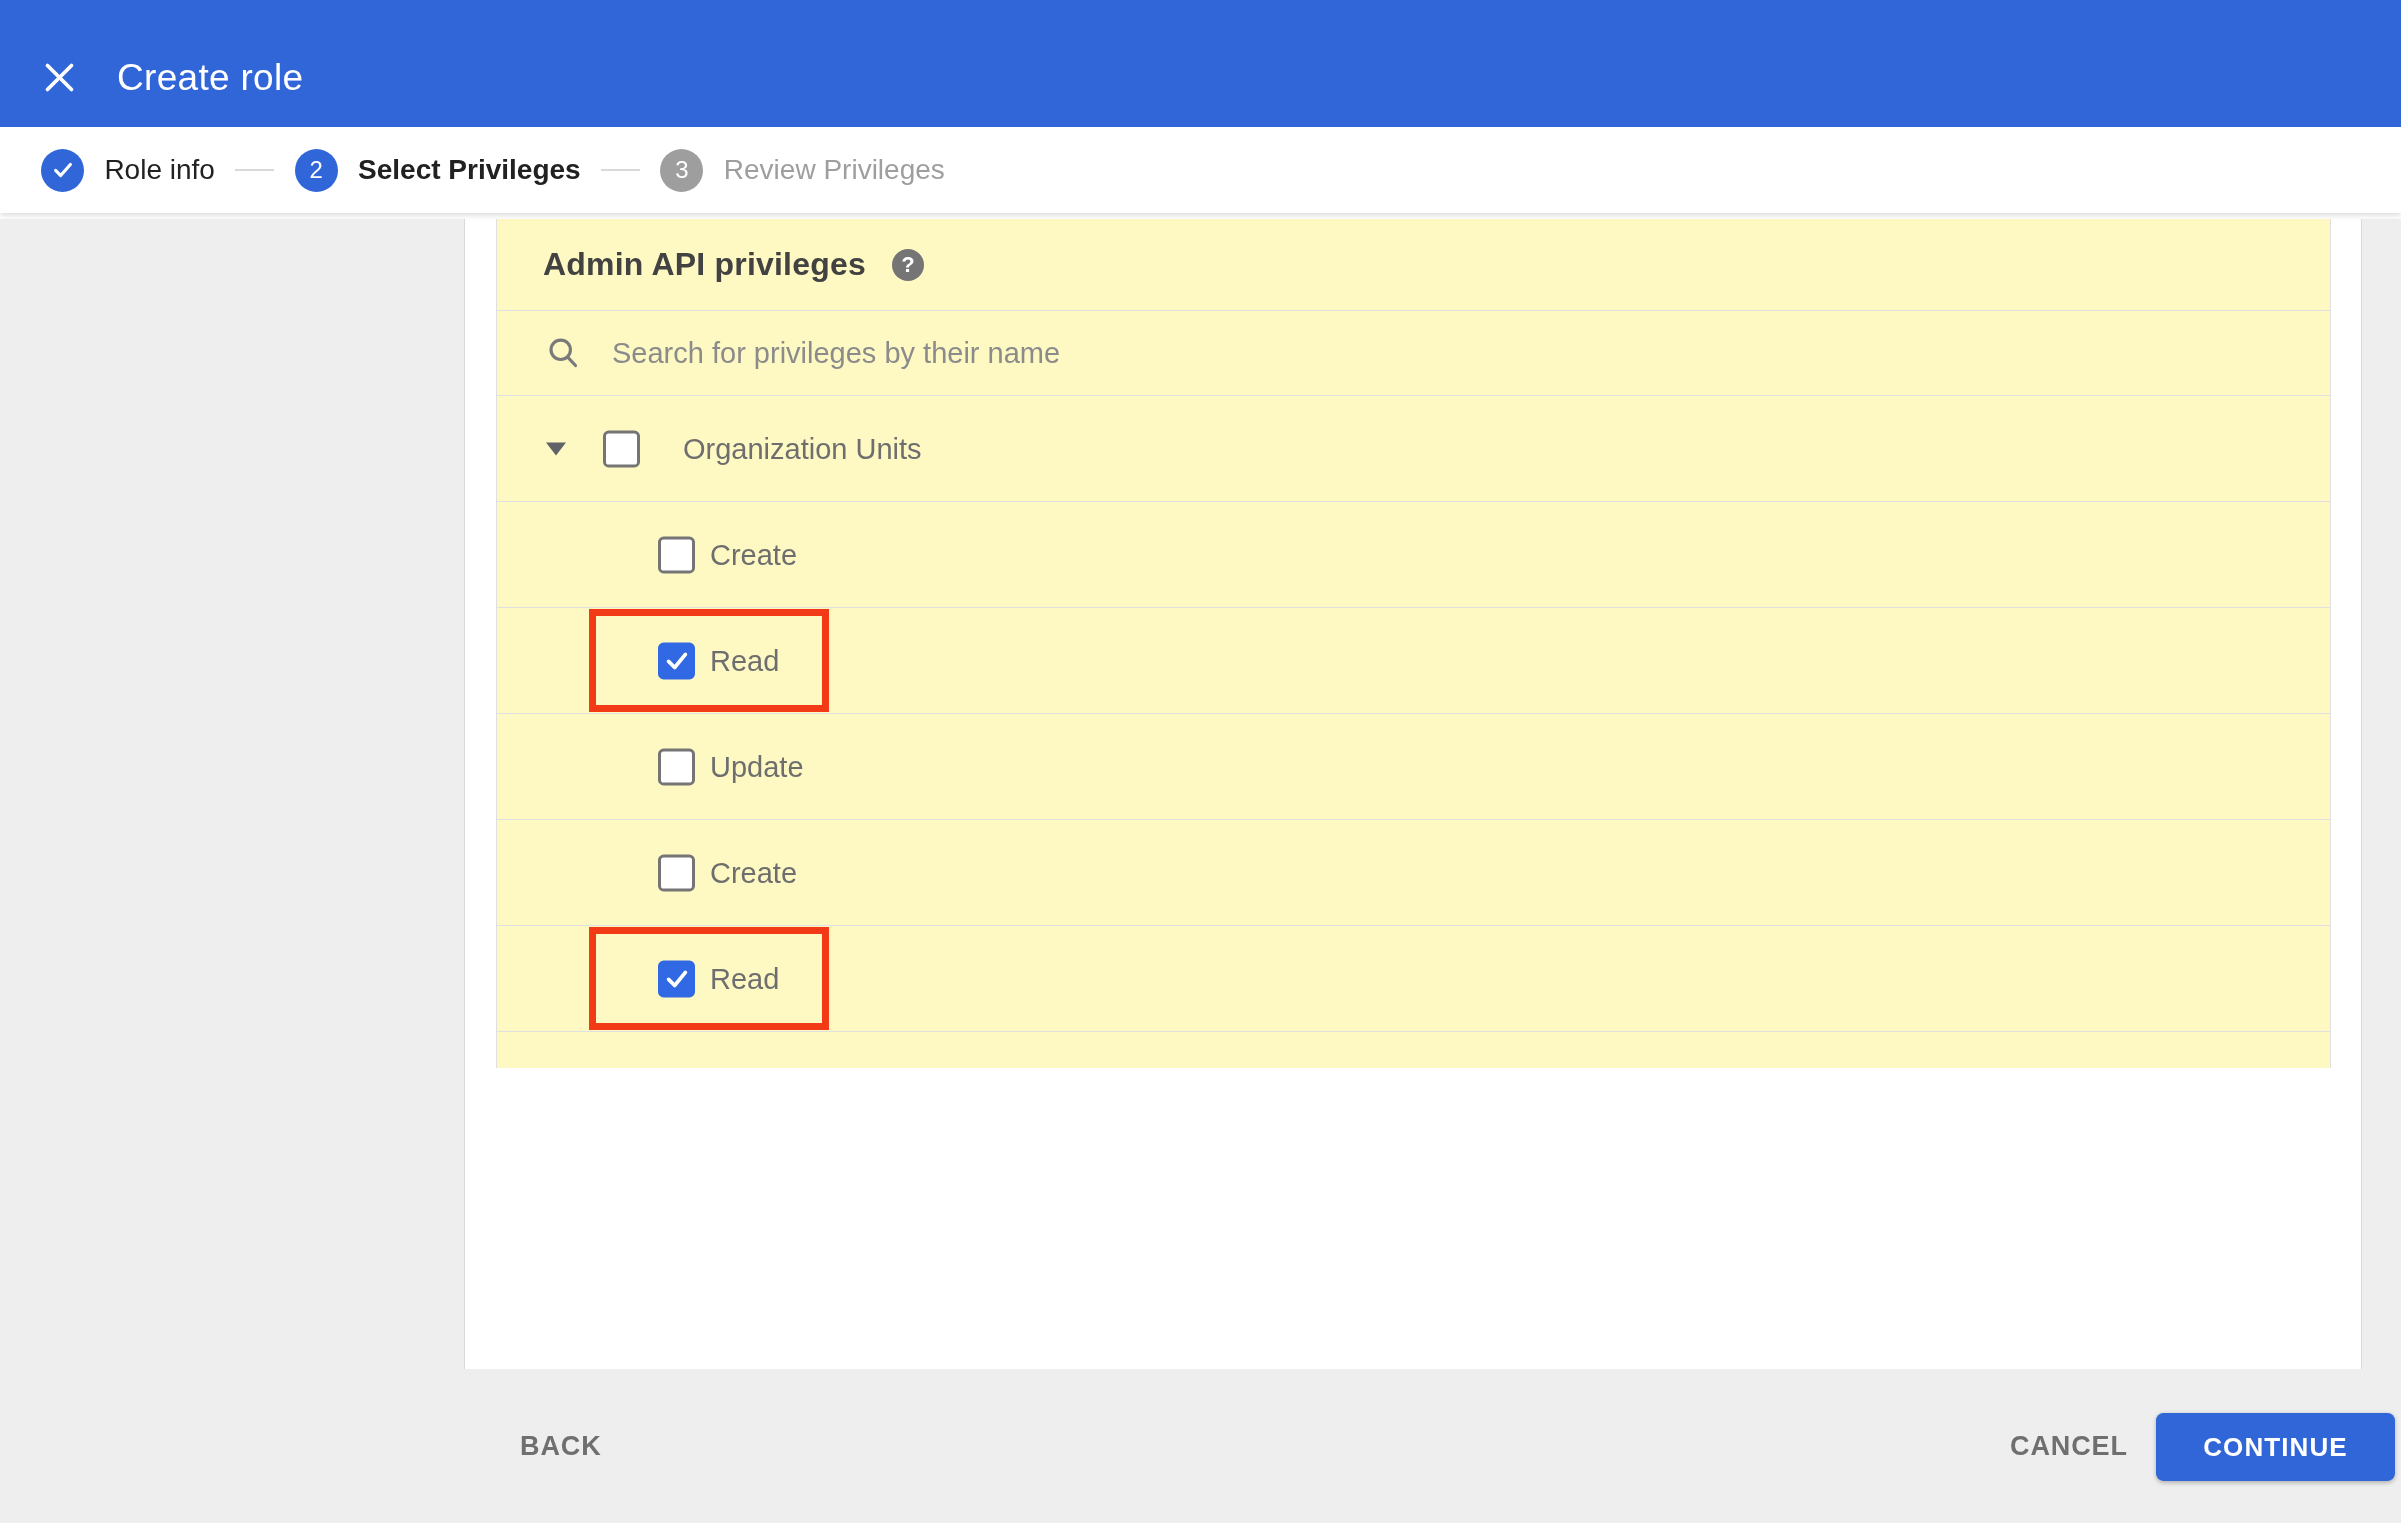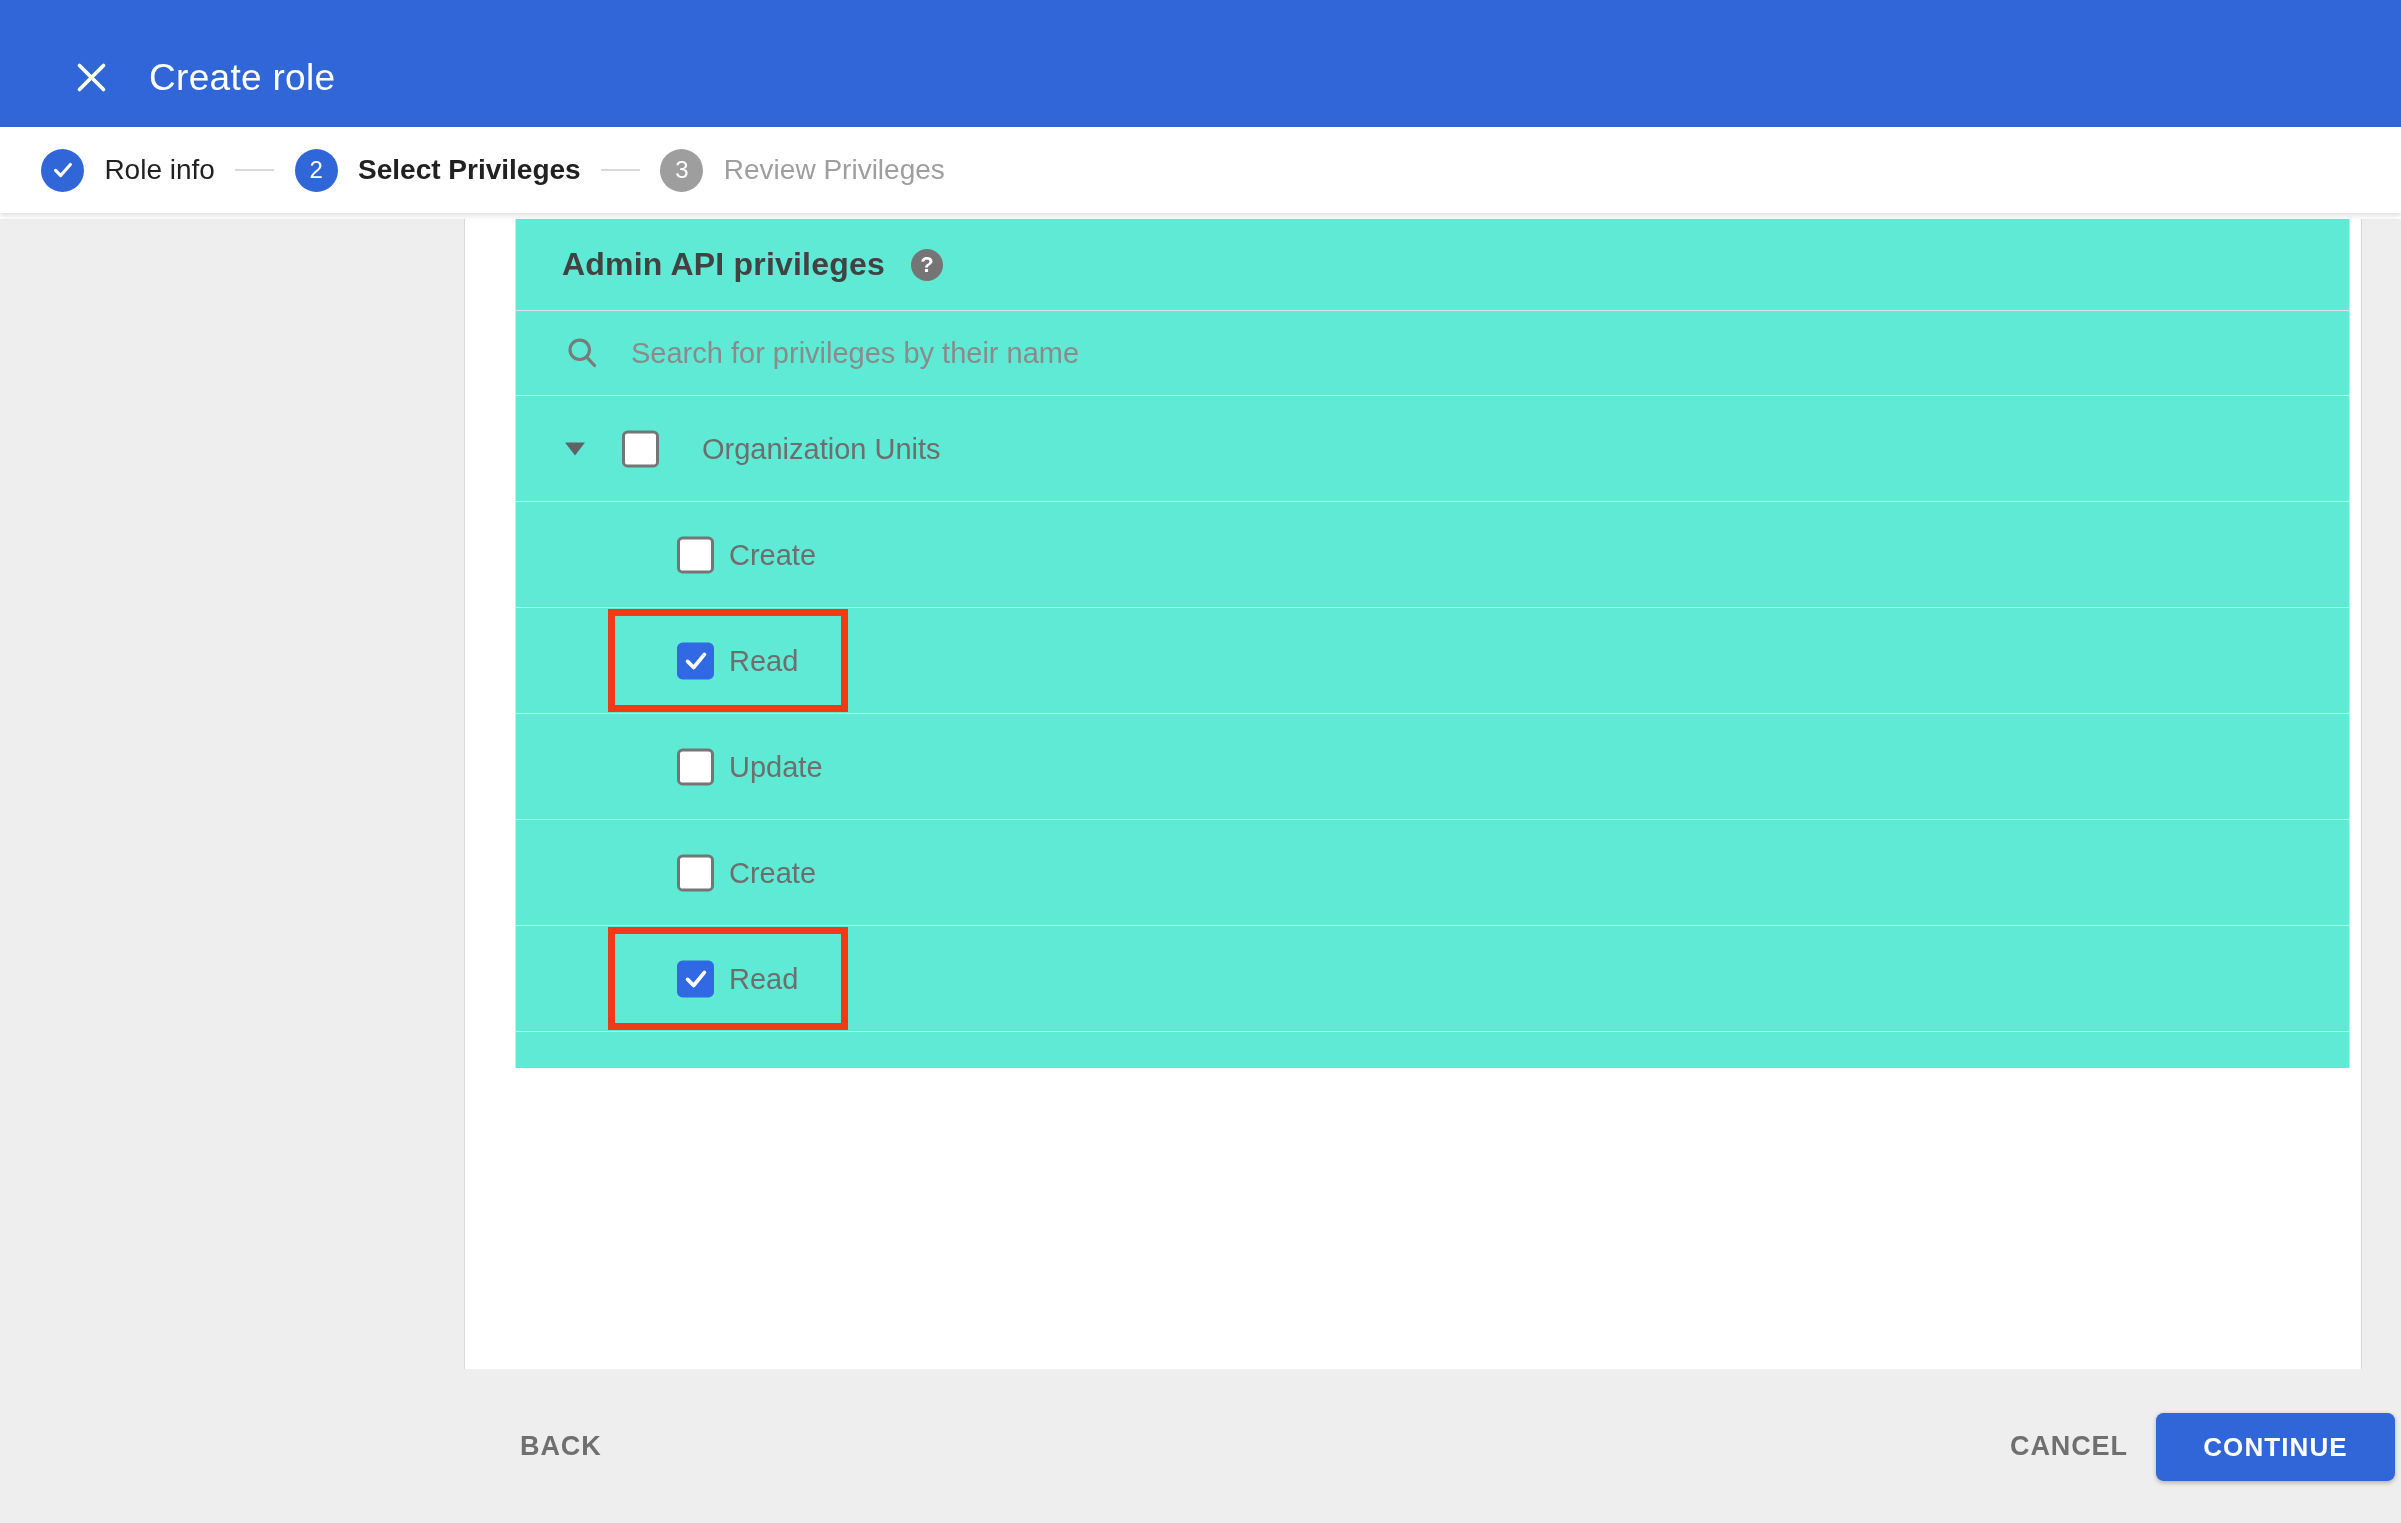--- a/index.html
+++ b/index.html
@@ -6,21 +6,21 @@
   body{
     width:2401px;height:1524px;overflow:hidden;position:relative;
     font-family:"Liberation Sans","DejaVu Sans",sans-serif;
     background:#ffffff;
   }
   .page{position:absolute;inset:0;}
 
   
   .appbar{
     position:absolute;left:0;right:0;top:0;height:155px;
-    background:#3166d9;display:flex;align-items:center;padding-left:32px;
+    background:#3166d9;display:flex;align-items:center;
   }
   .close-btn{
     width:41px;height:41px;margin-left:39px;border:none;background:transparent;
     display:flex;align-items:center;justify-content:center;cursor:pointer;padding:0;
   }
   .appbar-title{
     margin:0 0 0 37px;color:#ffffff;font-size:37px;font-weight:400;letter-spacing:0.3px;
   }
 
   
@@ -47,21 +47,21 @@
     position:absolute;left:0;top:0;bottom:0;width:464px;background:#eeeeee;
     border-right:0.9px solid #d9d9d9;
   }
   .right-rail{
     position:absolute;right:0;top:0;bottom:0;width:39px;background:#eeeeee;
     border-left:0.9px solid #d9d9d9;
   }
 
   
   .panel{
-    position:absolute;left:515px;top:0;width:1835px;background:#5eead4;
+    position:absolute;left:496px;top:0;width:1835px;background:#fef9c3;
     border-left:0.9px solid #e0e0e0;border-right:0.9px solid #e0e0e0;box-sizing:border-box;
   }
   .panel-heading{
     height:91px;border-bottom:0.9px solid #e0e0e0;
     display:flex;align-items:center;padding-left:46px;
   }
   .panel-heading-title{font-size:32px;font-weight:bold;color:#424242;letter-spacing:0.2px;}
   .help-icon{
     width:32px;height:32px;border-radius:50%;background:#757575;color:#ffffff;
     margin-left:26px;display:flex;align-items:center;justify-content:center;

